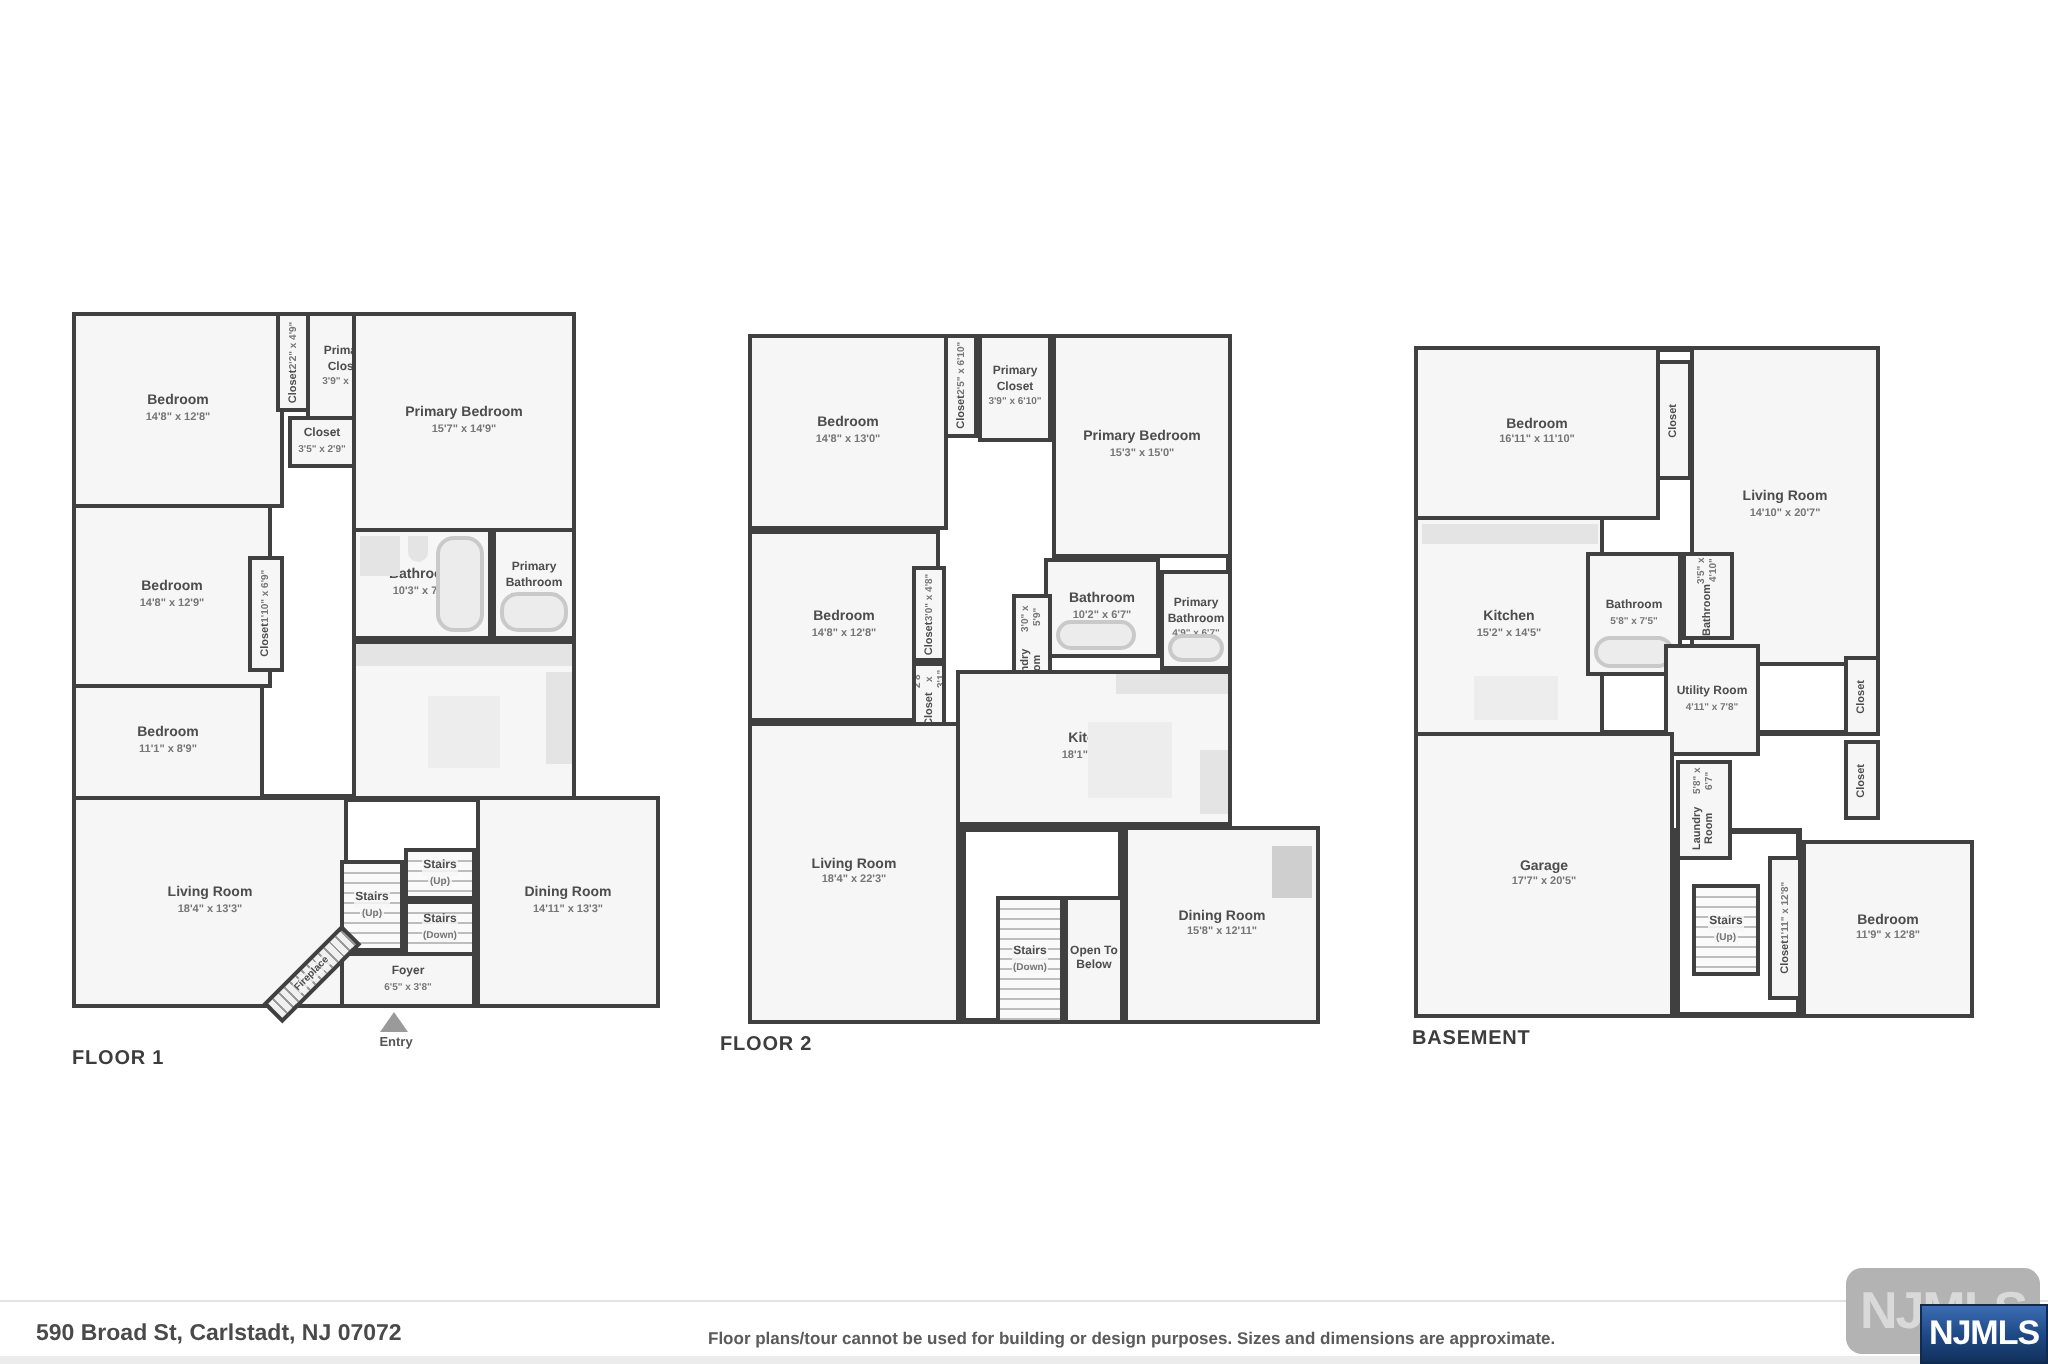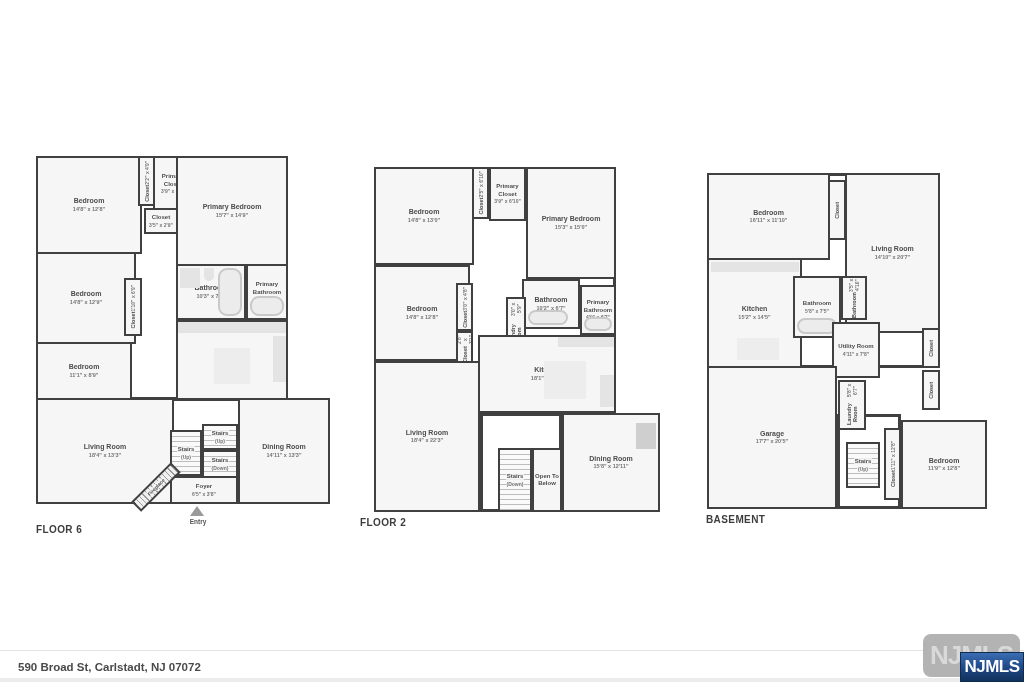--- a/index.html
+++ b/index.html
@@ -128,21 +128,21 @@
     </div>
     <div class="room" style="left:238px;top:398px;width:92px;height:106px">
       <span class="rname">Dining Room</span>
       <span class="rdims">14'11" x 13'3"</span>
     </div>
     <div class="fireplace" style="left:128px;top:480px;width:56px;height:14px">
       <span class="rname">Fireplace</span>
     </div>
     <div class="tri-up" style="left:190px;top:506px"></div>
     <div class="entry-label" style="left:180px;top:518px;width:36px">Entry</div>
-    <div class="plan-title" style="left:36px;top:524px">FLOOR 6</div>
+    <div class="plan-title" style="left:36px;top:524px">FLOOR 1</div>
   </section>
 
   <section class="plan">
     <div class="outline" style="left:374px;top:167px;width:242px;height:246px"></div>
     <div class="outline" style="left:480px;top:413px;width:82px;height:99px"></div>
 
     <div class="room" style="left:374px;top:167px;width:100px;height:98px">
       <span class="rname">Bedroom</span>
       <span class="rdims">14'8" x 13'0"</span>
     </div>
@@ -289,16 +289,17 @@
     <div class="room" style="left:901px;top:420px;width:86px;height:89px">
       <span class="rname">Bedroom</span>
       <span class="rdims">11'9" x 12'8"</span>
     </div>
     <div class="plan-title" style="left:706px;top:514px">BASEMENT</div>
   </section>
 
   <div class="divider" style="left:0;top:650px;width:1024px;height:1px"></div>
   <div class="divider" style="left:0;top:678px;width:1024px;height:4px;background:#ececec"></div>
   <div class="footer-address" style="left:18px;top:661px">590 Broad St, Carlstadt, NJ 07072</div>
+  <div class="footer-disclaimer" style="left:354px;top:664px">Floor plans/tour cannot be used for building or design purposes. Sizes and dimensions are approximate.</div>
   <div class="logo-watermark">NJMLS</div>
   <div class="logo-badge">NJMLS</div>
 
 </div>
 
 </body></html>

